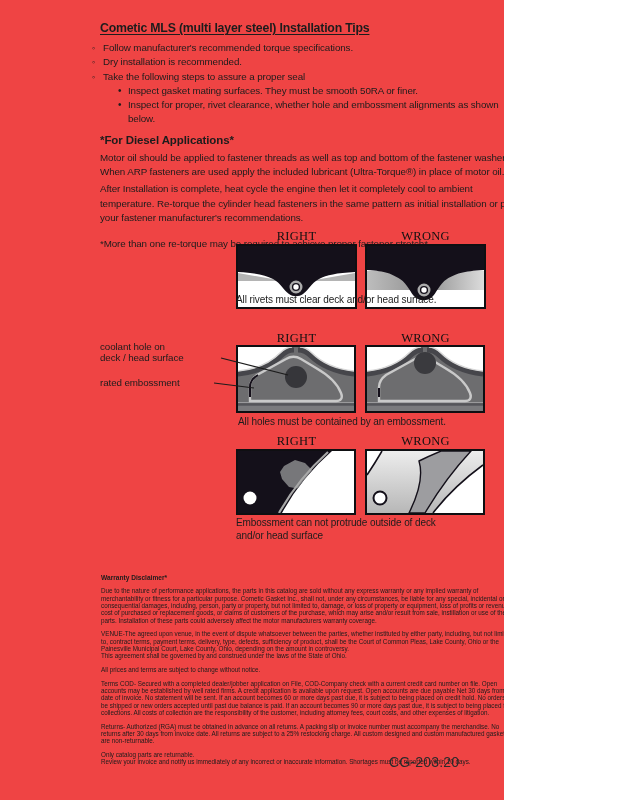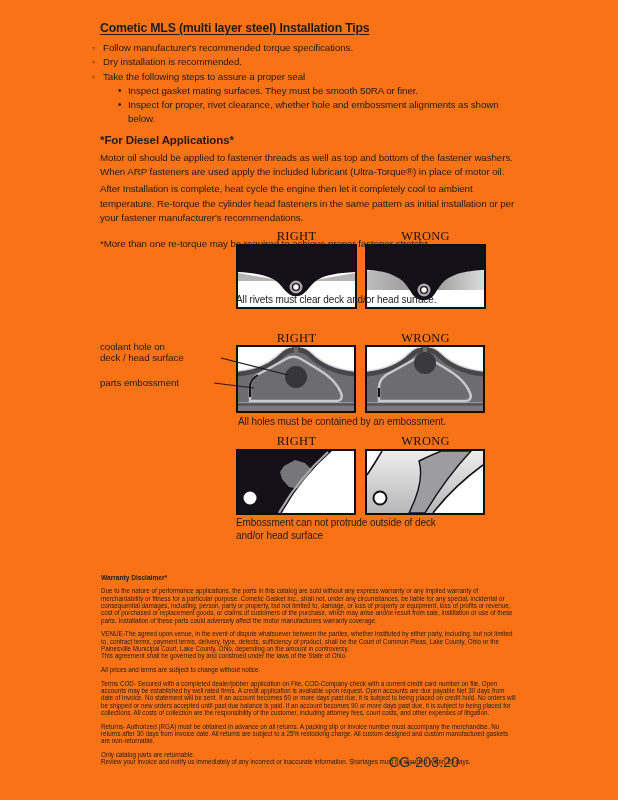--- a/index.html
+++ b/index.html
@@ -1,17 +1,17 @@
 <!DOCTYPE html>
 <html><head>
 <meta charset="utf-8">
 <style>
   html,body { margin:0; padding:0; background:#ffffff; }
   .page {
-    position:relative; width:618px; height:800px; background:#f97316;
+    position:relative; width:504px; height:800px; background:#ef4444;
     font-family:"Liberation Sans", sans-serif; color:#1c1c1c; overflow:hidden;
   }
 
   
   .top { position:absolute; left:100px; top:21px; width:421px; font-size:9.8px; line-height:14.3px; letter-spacing:-0.1px; }
   .title {
     font-size:12.3px; font-weight:bold; letter-spacing:-0.2px;
     text-decoration:underline; text-decoration-thickness:1.4px; text-underline-offset:2px;
     margin:0 0 5px 0; line-height:15px;
   }
@@ -104,21 +104,21 @@
       <circle cx="57" cy="44" r="3.4" fill="#ffffff" stroke="#14101a" stroke-width="1.4"></circle>
     </svg>
   </div>
   <div class="caption" style="left:236px; top:294px;">All rivets must clear deck and/or head surface.</div>
 
   <div class="fig-label" style="left:236px; top:331px;">RIGHT</div>
   <div class="fig-label" style="left:365px; top:331px;">WRONG</div>
 
   <div class="side-label" style="left:100px; top:341px; width:118px;">coolant hole on
 deck / head surface</div>
-  <div class="side-label" style="left:100px; top:377px; width:112px;">parts embossment</div>
+  <div class="side-label" style="left:100px; top:377px; width:112px;">rated embossment</div>
 
   <svg class="leader" width="618" height="800" viewBox="0 0 618 800">
     <line x1="221" y1="358" x2="288" y2="375" stroke="#1c1c1c" stroke-width="1.2"></line>
     <line x1="214" y1="383" x2="254" y2="388" stroke="#1c1c1c" stroke-width="1.2"></line>
   </svg>
 
   <div class="box" style="left:236px; top:345px; width:116px; height:64px;">
     <svg width="116" height="64" viewBox="0 0 116 64">
       <rect width="116" height="64" fill="#ffffff"></rect>
       <path d="M0,24 C20,22 34,14 42,6 C46,2 50,0 54,0 H62 C66,0 70,2 74,6 C82,14 96,22 116,24 V64 H0 Z" fill="#6d6d6f"></path>

